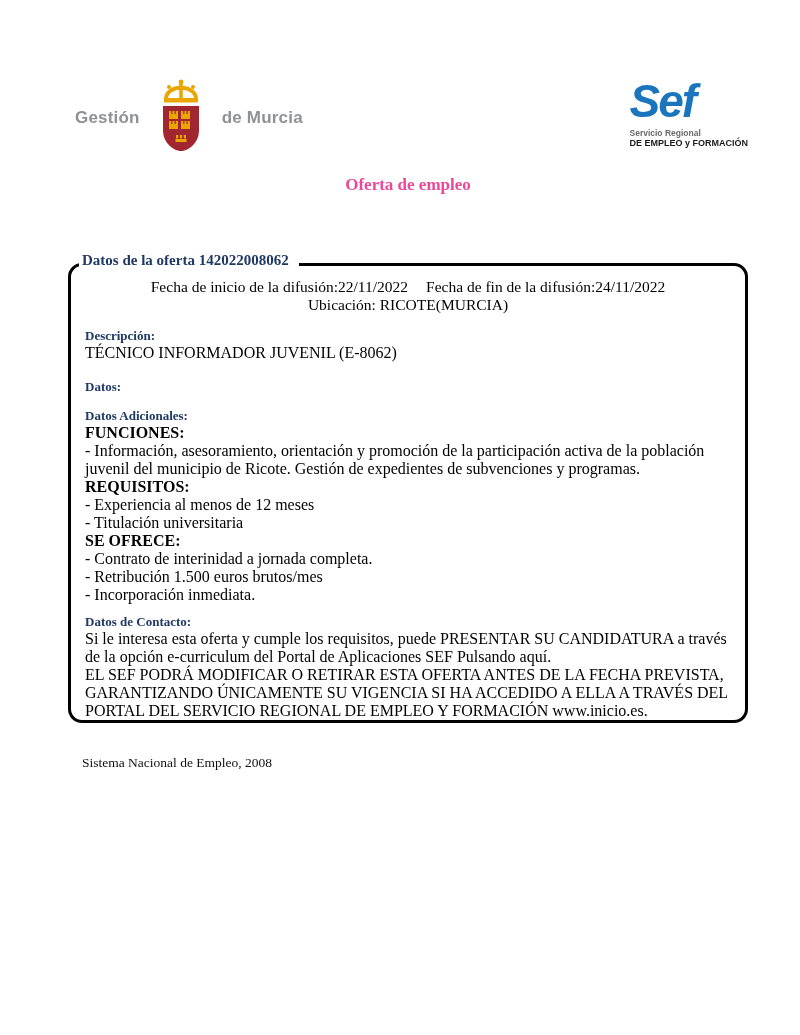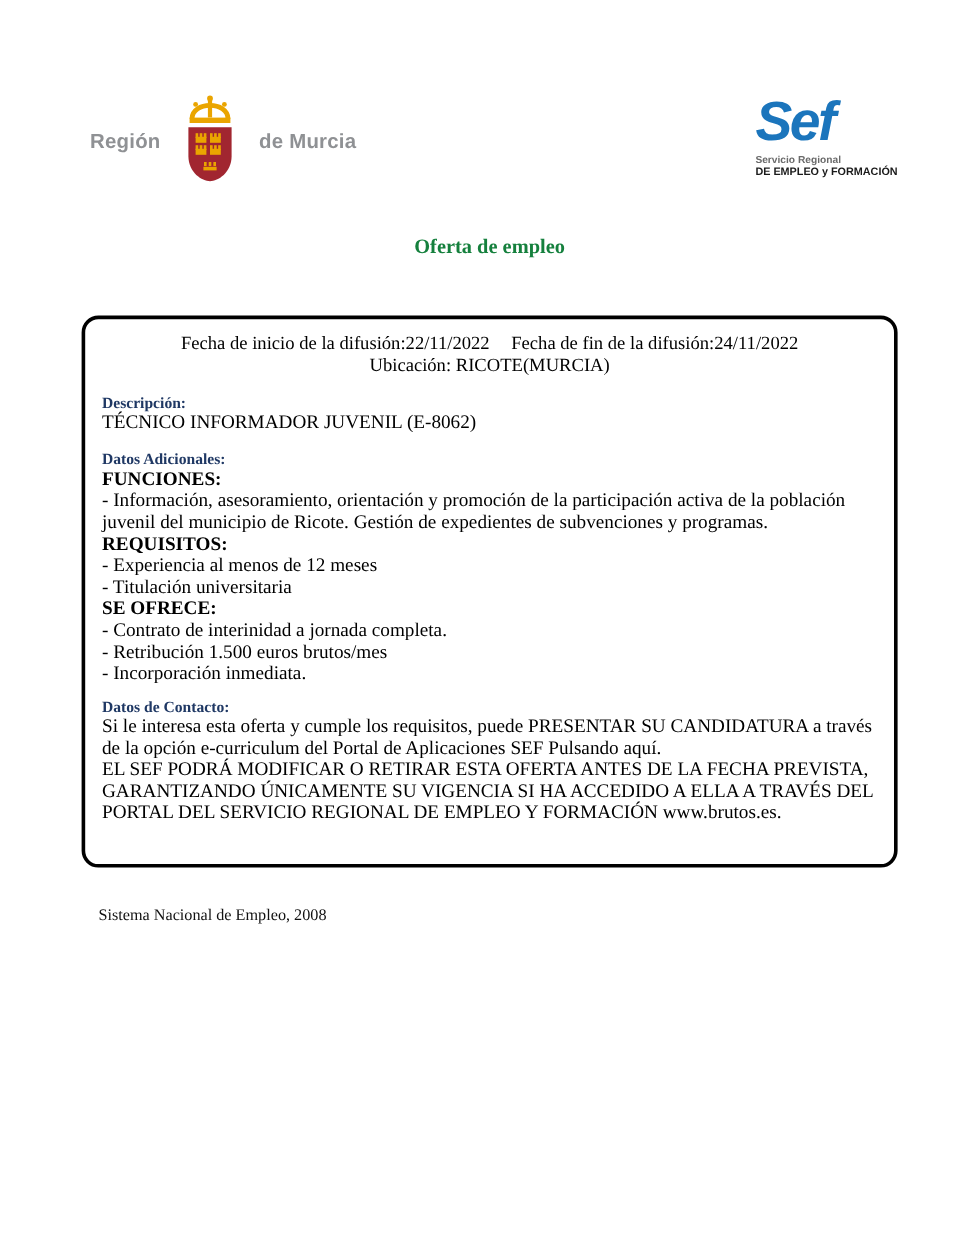--- a/index.html
+++ b/index.html
@@ -63,25 +63,25 @@
   .page-title {
     position: absolute;
     top: 156px; left: 68px; width: 680px;
     text-align: center;
     font-size: 23px;
     font-weight: bold;
     color: #0d0d0d;
   }
   .page-subtitle {
     position: absolute;
-    top: 196px; left: 68px; width: 680px;
+    top: 175px; left: 68px; width: 680px;
     text-align: center;
     font-size: 17px;
     font-weight: bold;
-    color: #15803d;
+    color: #ec4899;
   }
 
   
   .offer-box {
     position: absolute;
     top: 263px; left: 68px;
     width: 680px; height: 460px;
     border: 3px solid #000;
     border-radius: 14px;
     padding: 12px 14px 8px 14px;
@@ -136,21 +136,21 @@
   }
 </style>
 </head>
 <body>
 
 <div class="page">
 
   <div class="logos-row">
 
     <div class="murcia-logo">
-      <span>Región</span>
+      <span>Gestión</span>
       <svg width="62" height="80" viewBox="0 0 62 80">
 
         <g fill="none" stroke="#eaa500">
           <path d="M16,21 C16,6 46,6 46,21" stroke-width="4"></path>
           <line x1="31" y1="5" x2="31" y2="20" stroke-width="3.5"></line>
           <circle cx="31" cy="4" r="2.4" fill="#eaa500" stroke="none"></circle>
           <circle cx="19" cy="9" r="2" fill="#eaa500" stroke="none"></circle>
           <circle cx="43" cy="9" r="2" fill="#eaa500" stroke="none"></circle>
         </g>
         <rect x="14" y="20" width="34" height="4.5" fill="#eaa500"></rect>
@@ -197,44 +197,46 @@
     <div class="sef-logo">
       <div class="sef-word">Sef</div>
       <div class="sef-sub1">Servicio Regional</div>
       <div class="sef-sub2">DE EMPLEO y FORMACIÓN</div>
     </div>
   </div>
 
   <div class="page-subtitle">Oferta de empleo</div>
 
   <section class="offer-box">
+    <div class="offer-legend">Datos de la oferta 142022008062</div>
 
     <div class="dates-row">
       <span>Fecha de inicio de la difusión:22/11/2022</span>
       <span>Fecha de fin de la difusión:24/11/2022</span>
     </div>
     <div class="center-row">Ubicación: RICOTE(MURCIA)</div>
 
     <div class="sec-label mt-desc">Descripción:</div>
     <div class="body-text">TÉCNICO INFORMADOR JUVENIL (E-8062)</div>
 
+    <div class="sec-label mt-datos">Datos:</div>
 
     <div class="sec-label mt-adic">Datos Adicionales:</div>
     <div class="strong-head">FUNCIONES:</div>
     <div class="body-text">- Información, asesoramiento, orientación y promoción de la participación activa de la población juvenil del municipio de Ricote. Gestión de expedientes de subvenciones y programas.</div>
 
     <div class="strong-head">REQUISITOS:</div>
     <div class="body-text">- Experiencia al menos de 12 meses</div>
     <div class="body-text">- Titulación universitaria</div>
 
     <div class="strong-head">SE OFRECE:</div>
     <div class="body-text">- Contrato de interinidad a jornada completa.</div>
     <div class="body-text">- Retribución 1.500 euros brutos/mes</div>
     <div class="body-text">- Incorporación inmediata.</div>
 
     <div class="sec-label mt-cont">Datos de Contacto:</div>
     <div class="body-text"><span>Si le interesa esta oferta y cumple los requisitos, puede PRESENTAR SU CANDIDATURA a través de la opción e-curriculum del Portal de Aplicaciones SEF </span><span class="plain-link">Pulsando aquí</span><span>.</span></div>
-    <div class="body-text"><span>EL SEF PODRÁ MODIFICAR O RETIRAR ESTA OFERTA ANTES DE LA FECHA PREVISTA, GARANTIZANDO ÚNICAMENTE SU VIGENCIA SI HA ACCEDIDO A ELLA A TRAVÉS DEL PORTAL DEL SERVICIO REGIONAL DE EMPLEO Y FORMACIÓN </span><span class="plain-link">www.brutos.es</span><span>.</span></div>
+    <div class="body-text"><span>EL SEF PODRÁ MODIFICAR O RETIRAR ESTA OFERTA ANTES DE LA FECHA PREVISTA, GARANTIZANDO ÚNICAMENTE SU VIGENCIA SI HA ACCEDIDO A ELLA A TRAVÉS DEL PORTAL DEL SERVICIO REGIONAL DE EMPLEO Y FORMACIÓN </span><span class="plain-link">www.inicio.es</span><span>.</span></div>
   </section>
 
   <div class="doc-footer">Sistema Nacional de Empleo, 2008</div>
 
 </div>
 
 </body></html>

